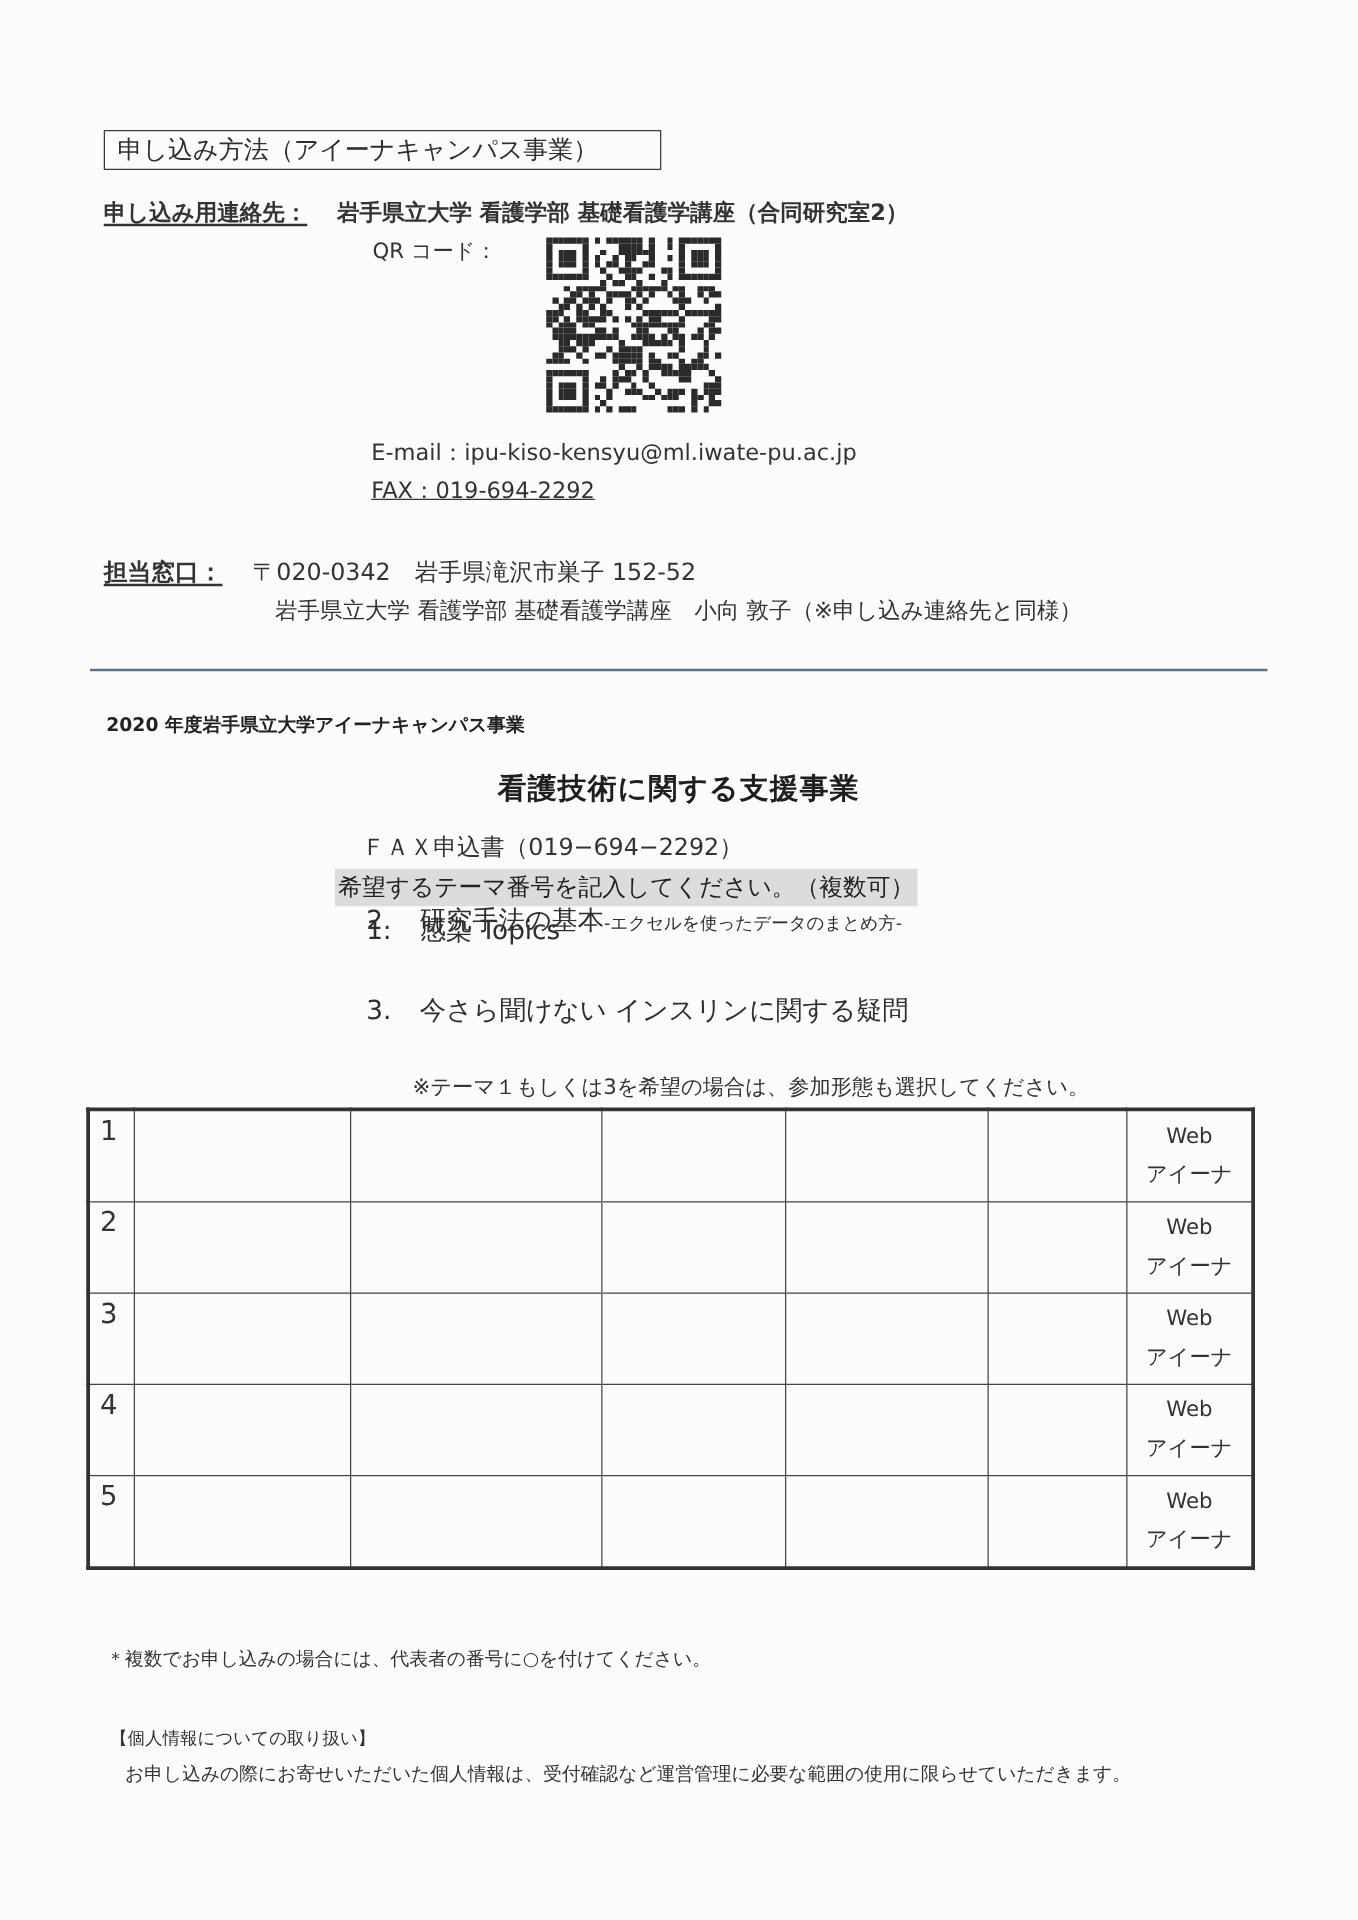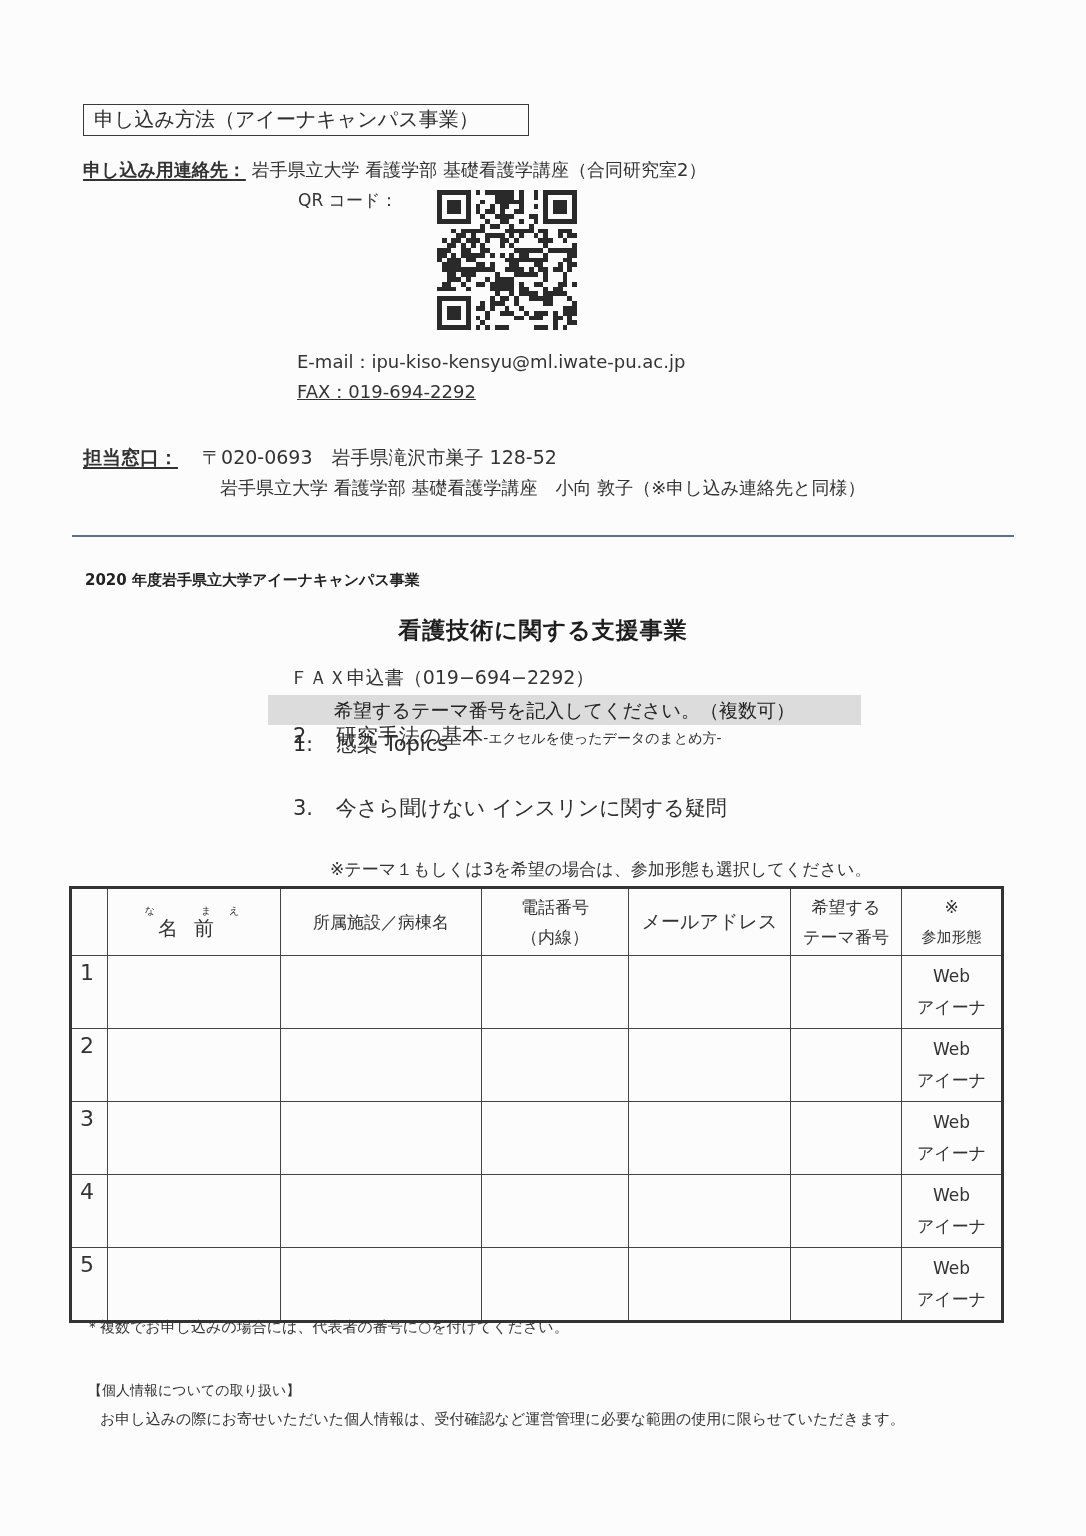--- a/index.html
+++ b/index.html
@@ -19,21 +19,21 @@
   .row-text { font-size: 18px; color: #333; white-space: nowrap; }
   .qr {
     left: 437px; top: 190px; width: 140px; height: 140px;
     display: grid; grid-template-columns: repeat(29, 1fr); grid-template-rows: repeat(29, 1fr);
   }
   .qr div.b { background: #2a2a2a; }
   .divider { left: 72px; top: 535px; width: 942px; height: 0; border-top: 2px solid #5a6f9a; }
   .year-title { left: 85px; top: 571px; font-size: 15px; font-weight: bold; color: #222; }
   .main-title { left: 0; width: 1086px; top: 615px; text-align: center; font-size: 23px; font-weight: bold; color: #1e1e1e; letter-spacing: 1px; }
   .fax-title { left: 0; width: 884px; top: 665px; text-align: center; font-size: 19px; color: #333; }
-  .instruction { left: 268px; top: 695px; width: 593px; height: 30px; background: #dcdcdc; font-size: 19px; line-height: 30px; text-align: center; color: #222; }
+  .instruction { left: 268px; top: 695px; width: 466px; height: 30px; background: #dcdcdc; font-size: 19px; line-height: 30px; text-align: center; color: #222; }
   .theme { left: 293px; font-size: 21px; color: #2e2e2e; white-space: nowrap; }
   .theme small { font-size: 14px; }
   .note-top { left: 330px; top: 858px; font-size: 17px; color: #333; white-space: nowrap; }
   table.form {
     position: absolute; left: 69px; top: 886px; width: 932px;
     border-collapse: collapse; border: 3px solid #333; table-layout: fixed;
   }
   table.form td, table.form th {
     border: 1.5px solid #444; padding: 0; font-weight: normal;
     font-size: 17px; color: #333; text-align: center; vertical-align: middle;
@@ -53,21 +53,21 @@
 </style>
 </head>
 <body>
 
 <div class="abs method-box">
   <span>申し込み方法（アイーナキャンパス事業）</span>
 </div>
 
 <div class="abs row-text" style="left:83px; top:158px;">
   <span class="label-u">申し込み用連絡先：</span>
-  <span style="">岩手県立大学 看護学部 基礎看護学講座（合同研究室2）</span>
+  <span style="margin-left:18px;font-weight:bold;">岩手県立大学 看護学部 基礎看護学講座（合同研究室2）</span>
 </div>
 
 <div class="abs row-text" style="left:298px; top:189px; font-size:17px;">QR コード：</div>
 
 <div class="abs qr" id="qr">
     <div class="b"></div>
     <div class="b"></div>
     <div class="b"></div>
     <div class="b"></div>
     <div class="b"></div>
@@ -907,21 +907,21 @@
     <div class="b"></div>
     <div></div>
     <div></div>
   </div>
 
 <div class="abs row-text" style="left:297px; top:350px;">E-mail：ipu-kiso-kensyu@ml.iwate-pu.ac.jp</div>
 <div class="abs row-text" style="left:297px; top:380px;text-decoration:underline;">FAX：019-694-2292</div>
 
 <div class="abs row-text" style="left:83px; top:445px; font-size:19px;">
   <span class="label-u">担当窓口：</span>
-  <span style="margin-left:18px;">〒020-0693　岩手県滝沢市巣子 128-52</span>
+  <span style="margin-left:18px;">〒020-0342　岩手県滝沢市巣子 152-52</span>
 </div>
 <div class="abs row-text" style="left:220px; top:476px;">岩手県立大学 看護学部 基礎看護学講座　小向 敦子（※申し込み連絡先と同様）</div>
 
 <div class="abs divider"></div>
 
 <div class="abs year-title">2020 年度岩手県立大学アイーナキャンパス事業</div>
 <div class="abs main-title">看護技術に関する支援事業</div>
 <div class="abs fax-title">ＦＡＸ申込書（019−694−2292）</div>
 <div class="abs instruction">希望するテーマ番号を記入してください。（複数可）</div>
 
@@ -944,43 +944,20 @@
   <colgroup>
     <col style="width:37px">
     <col style="width:173px">
     <col style="width:201px">
     <col style="width:147px">
     <col style="width:162px">
     <col style="width:111px">
     <col style="width:101px">
   </colgroup>
   <tbody>
-      <tr>
-    <th></th>
-    <th>
-      <span class="ruby-wrap">
-        <span class="ruby-small">な　まえ</span>
-        <span class="name-head">名前</span>
-      </span>
-    </th>
-    <th class="dashed-r">所属施設／病棟名</th>
-    <th class="two-line">
-      <div>電話番号</div>
-      <div>（内線）</div>
-    </th>
-    <th style="font-size:19px;">メールアドレス</th>
-    <th class="two-line">
-      <div>希望する</div>
-      <div>テーマ番号</div>
-    </th>
-    <th class="two-line">
-      <div>※</div>
-      <div style="font-size:15px;">参加形態</div>
-    </th>
-  </tr>
   <tr>
     <td class="num">1</td>
     <td></td>
     <td class="dashed-r"></td>
     <td></td>
     <td></td>
     <td></td>
     <td class="part">
       <div>Web</div>
       <div>アイーナ</div>

